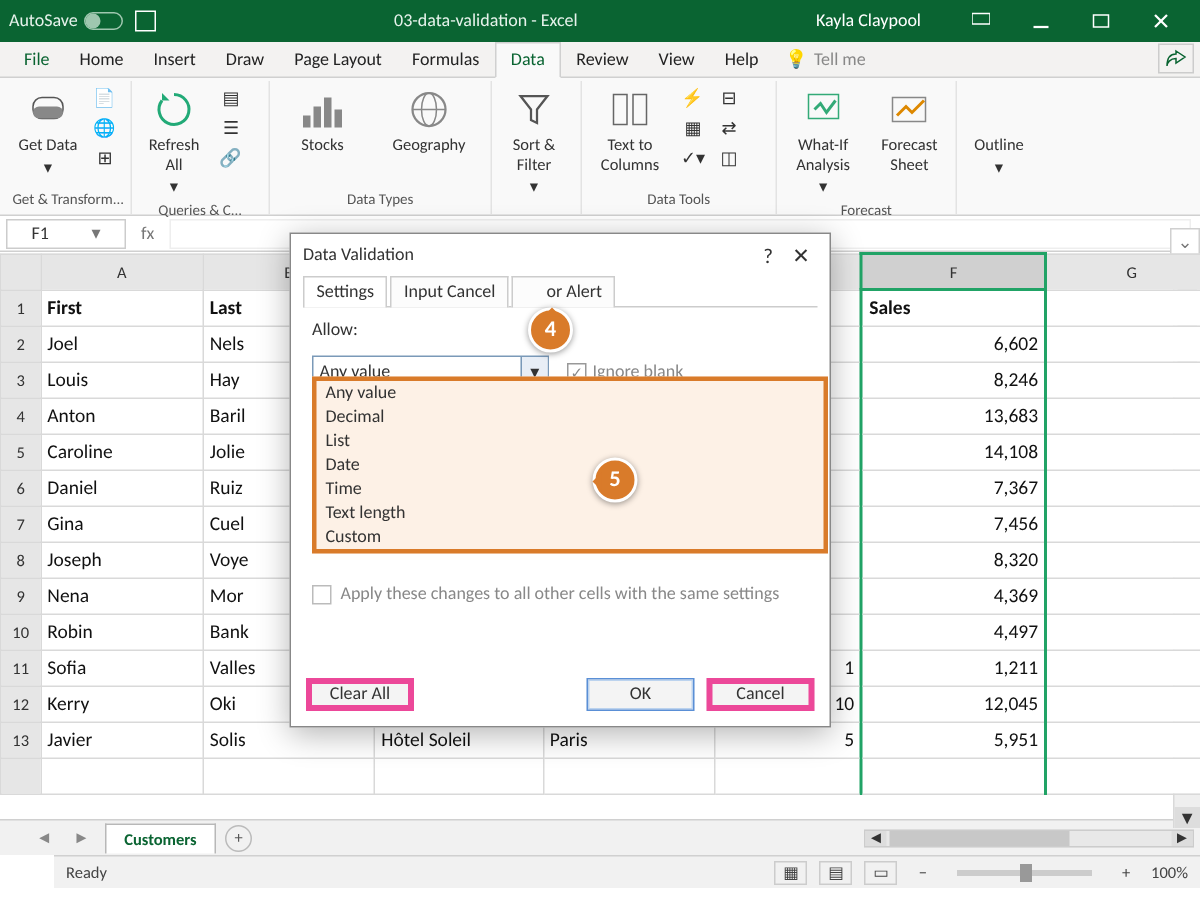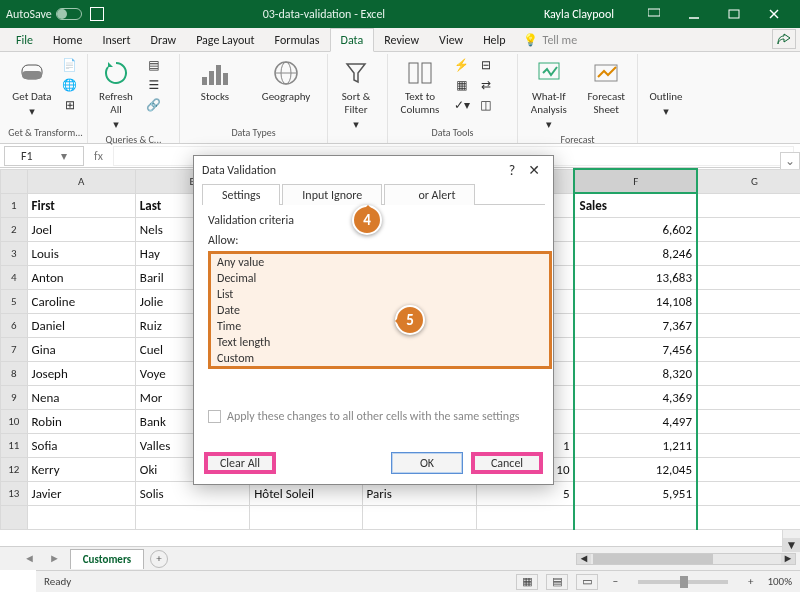--- a/index.html
+++ b/index.html
@@ -63,21 +63,21 @@
   .status .spacer { flex: 1; }
   .viewbtn { width: 22px; height: 16px; border: 1px solid #ccc; display:flex;align-items:center;justify-content:center;}
   .slider { width: 90px; height: 4px; background: #ccc; position: relative; margin: 0 6px;}
   .slider::after { content:""; position:absolute; width:8px;height:12px;background:#999;left:42px;top:-4px;}
   
   .dialog { position: absolute; left: 193px; top: 155px; width: 361px; height: 330px; background: #fff; border: 1px solid #888; box-shadow: 0 4px 20px rgba(0,0,0,.3); }
   .dlg-title { height: 28px; display: flex; align-items: center; padding: 0 8px; font-size: 12px; color: #333; }
   .dlg-title .sp { flex: 1; }
   .dlg-title .q, .dlg-title .x { width: 22px; text-align: center; cursor:pointer; color:#333; font-size:14px;}
   .dlg-tabs { display: flex; margin: 0 8px; border-bottom: 1px solid #ccc; font-size: 12px; }
-  .dlg-tab { padding: 3px 19px; border: 1px solid #ccc; border-bottom: none; margin-right: 2px; background:#fcfcfc; margin-bottom:-1px; cursor:pointer;}
+  .dlg-tab { padding: 3px 8px; border: 1px solid #ccc; border-bottom: none; margin-right: 2px; background:#fcfcfc; margin-bottom:-1px; cursor:pointer;}
   .dlg-tab.active { background: #fff; }
   .dlg-body { padding: 8px 14px; font-size: 12px; color: #333; }
   .dlg-body .crit { margin-bottom: 6px; }
   .allow-row { display: flex; align-items: center; gap: 12px; margin-top: 10px;}
   .allow-box { width: 158px; height: 22px; border: 1px solid #7a99b8; display: flex; align-items: center; padding: 0 4px; position: relative; background:#fff;}
   .allow-box .ddbtn { position:absolute; right:0; top:0; bottom:0; width:18px; border-left:1px solid #7a99b8; background:#e8eef6; display:flex;align-items:center;justify-content:center; cursor:pointer;}
   .chk { display: flex; align-items: center; gap: 4px; color: #888; }
   .chk .box { width:13px;height:13px;border:1px solid #999; display:flex;align-items:center;justify-content:center;font-size:10px;color:#888;}
   .dd-open { position:absolute; left:14px; top:95px; width:344px; border:3px solid #d97b2a; background:#fdf1e6; }
   .dd-open .opt { padding: 1px 6px; font-size: 12px; color: #333; cursor:pointer;}
@@ -505,25 +505,24 @@
 
 <div class="dialog">
   <div class="dlg-title">
     <span>Data Validation</span>
     <span class="sp"></span>
     <span class="q">?</span>
     <span class="x">✕</span>
   </div>
   <div class="dlg-tabs">
     <div class="dlg-tab active">Settings</div>
-    <div class="dlg-tab">Input Ignore</div>
+    <div class="dlg-tab">Input Cancel</div>
     <div class="dlg-tab"><span style="visibility:hidden">Err</span><span title="Error Alert">or Alert</span></div>
   </div>
   <div class="dlg-body">
-    <div class="crit">Validation criteria</div>
     <div>Allow:</div>
     <div class="allow-row">
       <div class="allow-box">
         <span>Any value</span>
         <span class="ddbtn">▾</span>
       </div>
       <label class="chk">
         <span class="box">✓</span>
         <span>Ignore blank</span>
       </label>

